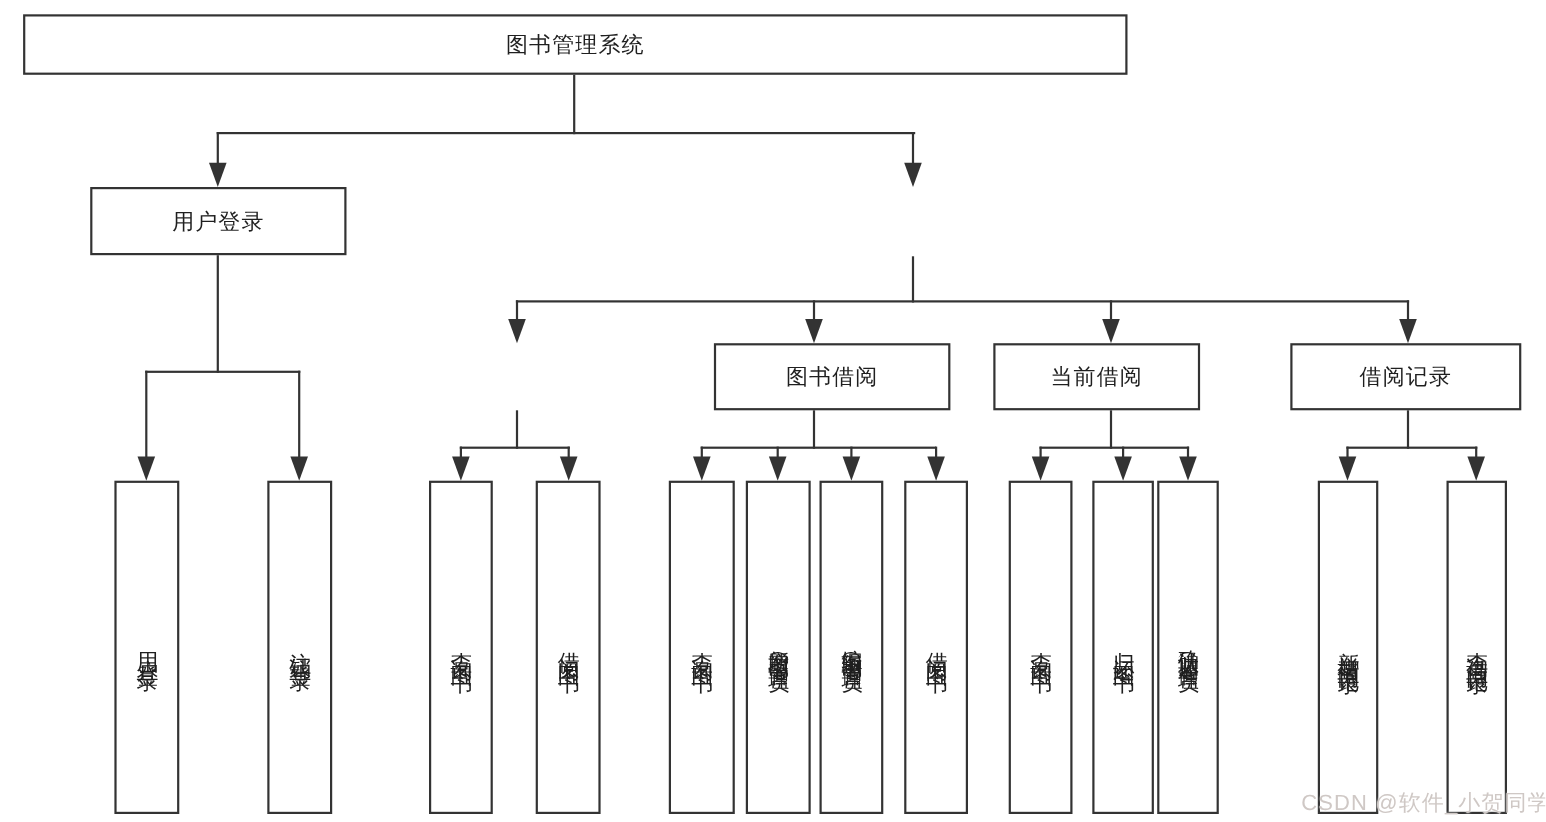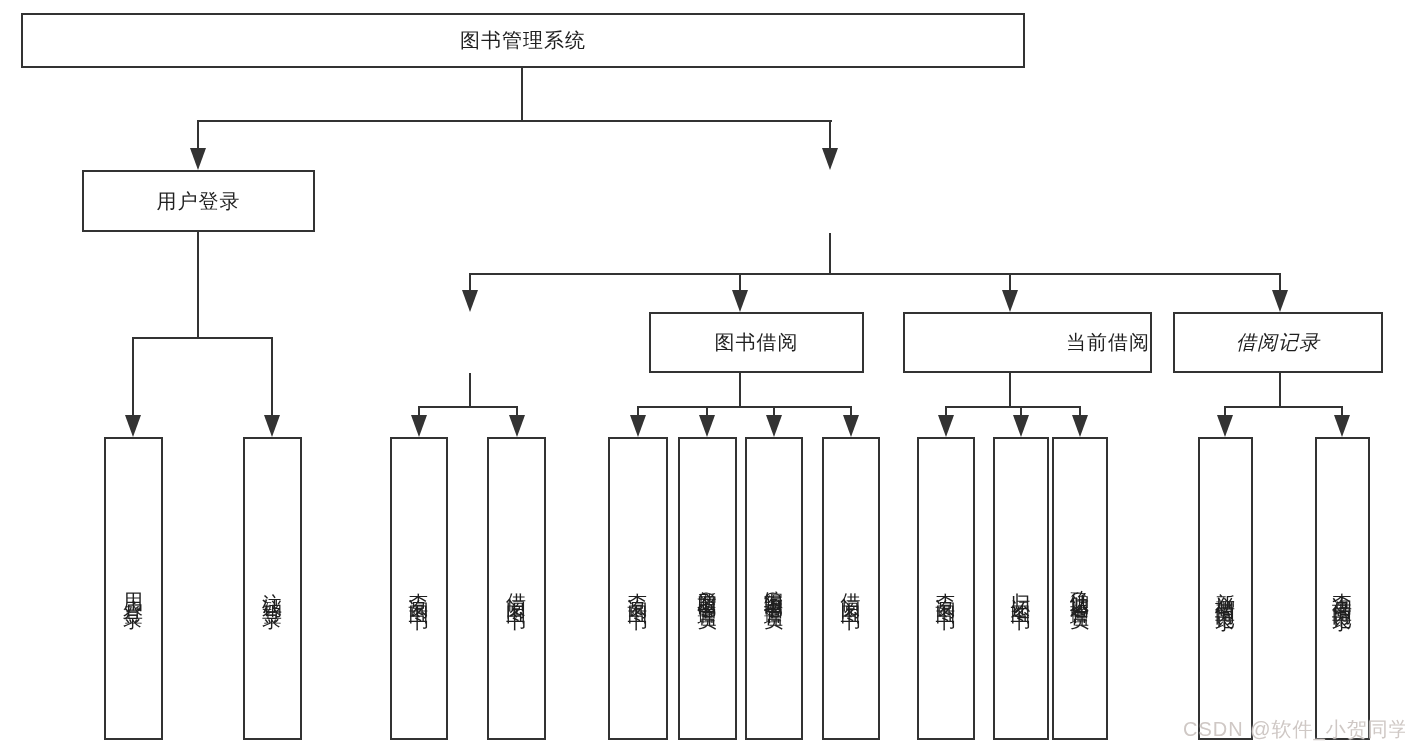--- a/index.html
+++ b/index.html
@@ -67,24 +67,24 @@
   <div class="vline" style="left:739px;top:273px;height:22px;"></div>
   <div class="tri" style="left:732px;top:290px;"></div>
   <div class="vline" style="left:1009px;top:273px;height:22px;"></div>
   <div class="tri" style="left:1002px;top:290px;"></div>
   <div class="vline" style="left:1279px;top:273px;height:22px;"></div>
   <div class="tri" style="left:1272px;top:290px;"></div>
 
   <div class="hbox" style="left:633px;top:312px;width:215px;height:61px;margin-left:16px;">
     <span>图书借阅</span>
   </div>
-  <div class="hbox" style="left:903px;top:312px;width:249px;height:61px;justify-content:flex-end;">
+  <div class="hbox" style="left:903px;top:312px;width:188px;height:61px;">
     <span>当前借阅</span>
   </div>
-  <div class="hbox" style="left:1173px;top:312px;width:210px;height:61px;font-style:italic;">
+  <div class="hbox" style="left:1173px;top:312px;width:210px;height:61px;">
     <span>借阅记录</span>
   </div>
 
   <div class="vline" style="left:469px;top:373px;height:35px;"></div>
   <div class="hline" style="left:418px;top:406px;width:100px;"></div>
   <div class="vline" style="left:418px;top:406px;height:12px;"></div>
   <div class="tri" style="left:411px;top:415px;"></div>
   <div class="vline" style="left:516px;top:406px;height:12px;"></div>
   <div class="tri" style="left:509px;top:415px;"></div>
 

